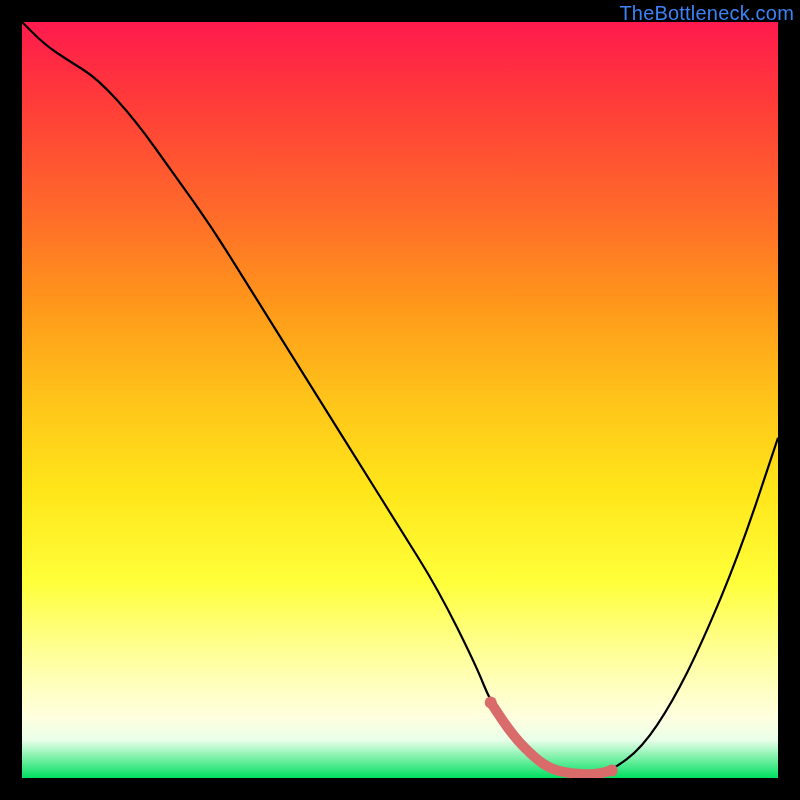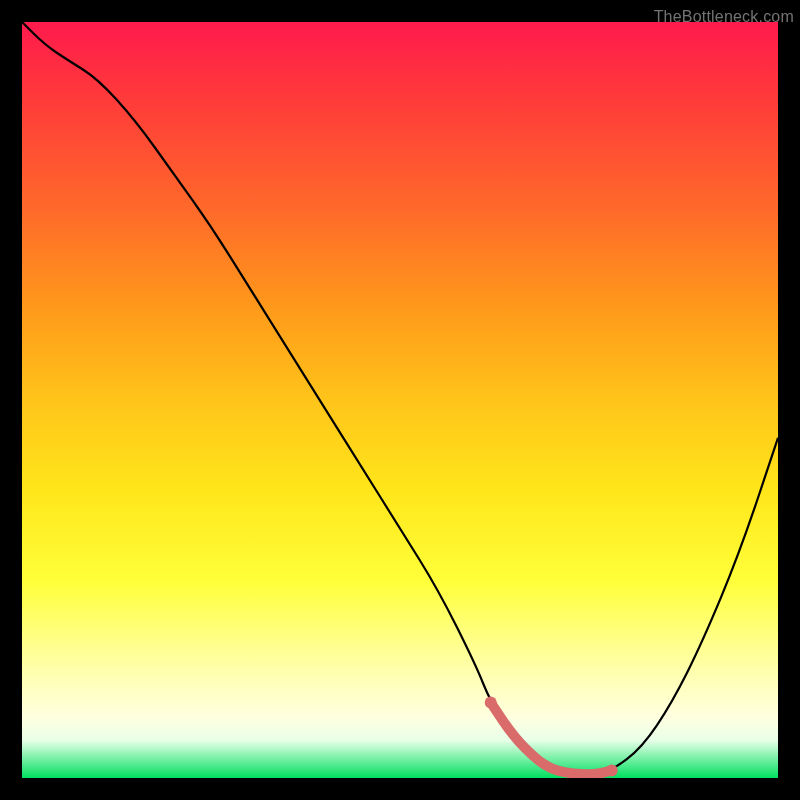--- a/index.html
+++ b/index.html
@@ -32,24 +32,24 @@
       #ffe61a 62%,
       #ffff3a 74%,
       #ffff8a 82%,
       #ffffc0 88%,
       #ffffe0 92%,
       #e8ffe8 95%,
       #00e060 100%);
   }
   .watermark {
     position: absolute;
-    top: 8px;
+    top: 2px;
     right: 6px;
-    color: #737373;
-    font-size: 16px;
+    color: #3b82f6;
+    font-size: 20px;
     font-weight: 500;
     letter-spacing: 0.2px;
     user-select: none;
   }
   svg.curve {
     position: absolute;
     left: 0;
     top: 0;
     width: 756px;
     height: 756px;

